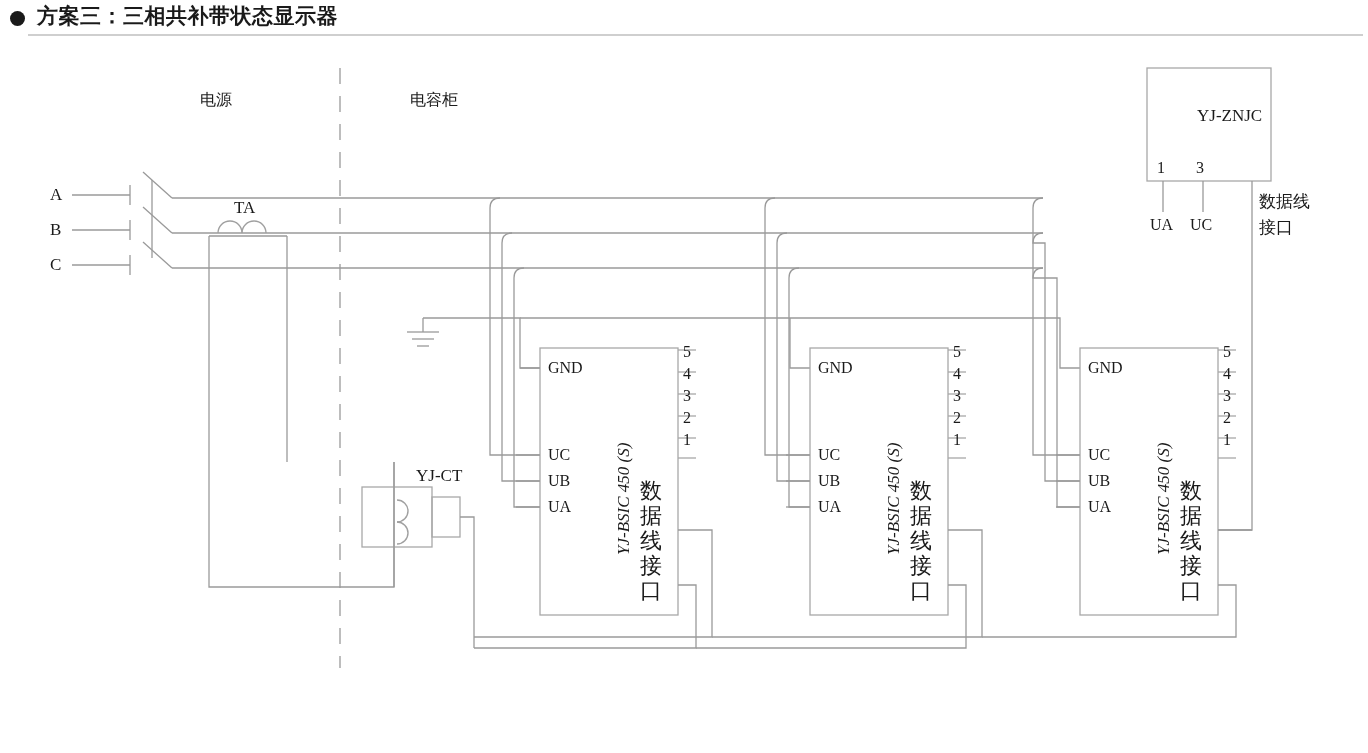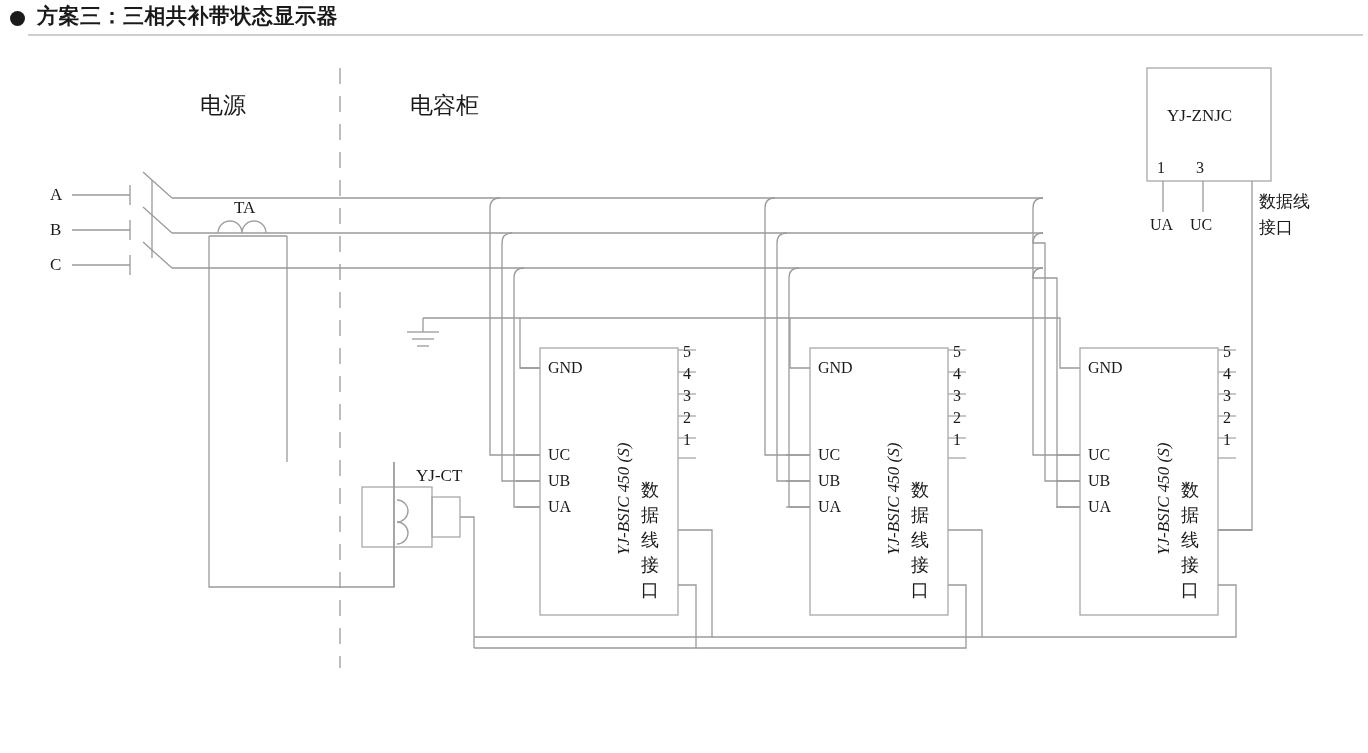--- a/index.html
+++ b/index.html
@@ -38,41 +38,41 @@
   
   svg#diagram{position:absolute;left:0;top:0;width:1368px;height:753px;}
   .wire{fill:none;stroke:#9a9a9a;stroke-width:1.3;}
   .boxline{fill:none;stroke:#a8a8a8;stroke-width:1.3;}
   .dash{fill:none;stroke:#9a9a9a;stroke-width:1.3;stroke-dasharray:16 12;}
   .coil{fill:none;stroke:#a0a0a0;stroke-width:1.4;}
   .tick{stroke:#a8a8a8;stroke-width:1.3;}
 
   
   .lbl{position:absolute;white-space:nowrap;color:#1a1a1a;}
-  .sec-title{font-size:23px;font-family:"Liberation Sans", sans-serif;}
+  .sec-title{font-size:16px;font-family:"Liberation Sans", sans-serif;}
   .phase{font-size:17px;}
   .ta{font-size:17px;}
   .ct{font-size:17px;}
   .term{font-size:16px;}
   .pin{font-size:16px;}
   .znjc{font-size:17px;}
   .datacn{font-size:17px;line-height:26px;font-family:Liberation Serif, serif;}
 
   .devname{
     font-size:17px;
     font-style:italic;
     font-family:"Liberation Serif", serif;
     transform-origin:0 0;
     transform:rotate(-90deg);
     position:absolute;
     white-space:nowrap;
   }
   .vtext{
     position:absolute;
-    font-size:18px;
+    font-size:22px;
     font-family:"Liberation Sans", sans-serif;
     line-height:25px;
     width:20px;
     text-align:center;
   }
 </style>
 </head>
 <body>
 
 <div id="stage">
@@ -200,21 +200,21 @@
   <div class="lbl sec-title" style="left:410px;top:90px;">电容柜</div>
 
   <div class="lbl phase" style="left:50px;top:185px;">A</div>
   <div class="lbl phase" style="left:50px;top:220px;">B</div>
   <div class="lbl phase" style="left:50px;top:255px;">C</div>
 
   <div class="lbl ta" style="left:234px;top:198px;">TA</div>
 
   <div class="lbl ct" style="left:416px;top:455px;margin-top:11px;">YJ-CT</div>
 
-  <div class="lbl znjc" style="left:1167px;top:106px;">YJ-ZNJC</div>
+  <div class="lbl znjc" style="left:1197px;top:106px;">YJ-ZNJC</div>
   <div class="lbl pin" style="left:1157px;top:159px;">1</div>
   <div class="lbl pin" style="left:1196px;top:159px;">3</div>
   <div class="lbl term" style="left:1150px;top:216px;">UA</div>
   <div class="lbl term" style="left:1190px;top:216px;">UC</div>
   <div class="lbl datacn" style="left:1259px;top:189px;">数据线</div>
   <div class="lbl datacn" style="left:1259px;top:215px;">接口</div>
 
   <div class="lbl term" style="left:548px;top:359px;">GND</div>
   <div class="lbl term" style="left:548px;top:446px;">UC</div>
   <div class="lbl term" style="left:548px;top:472px;">UB</div>

